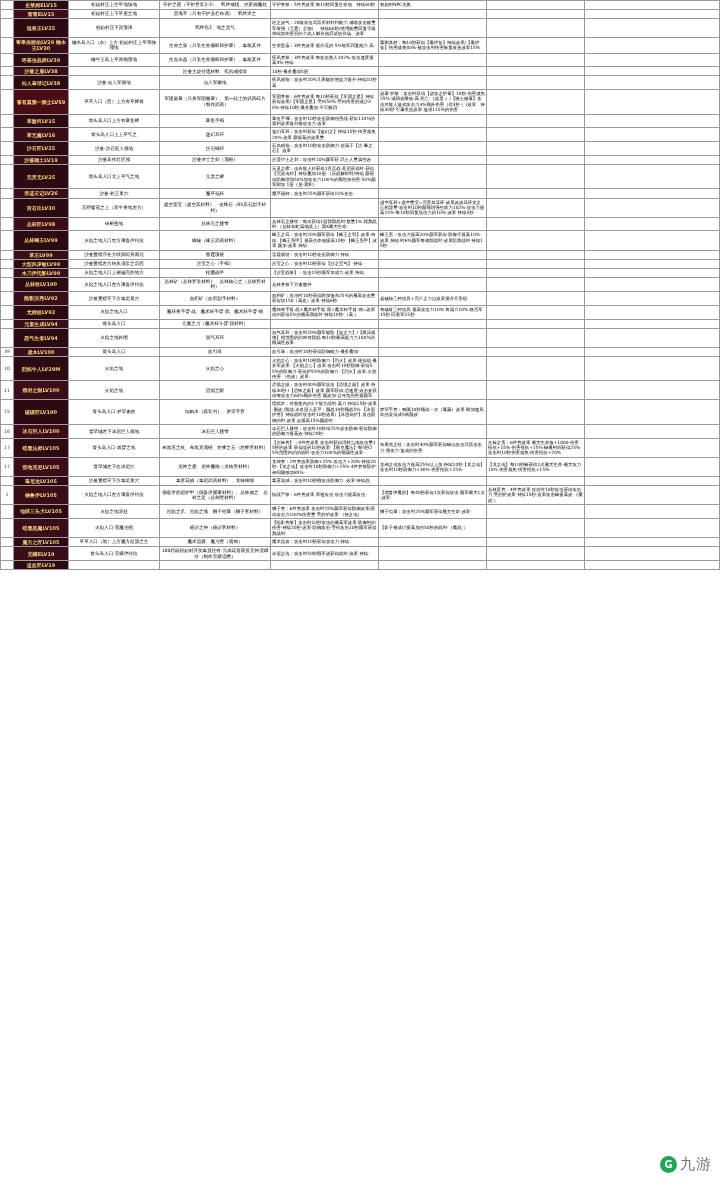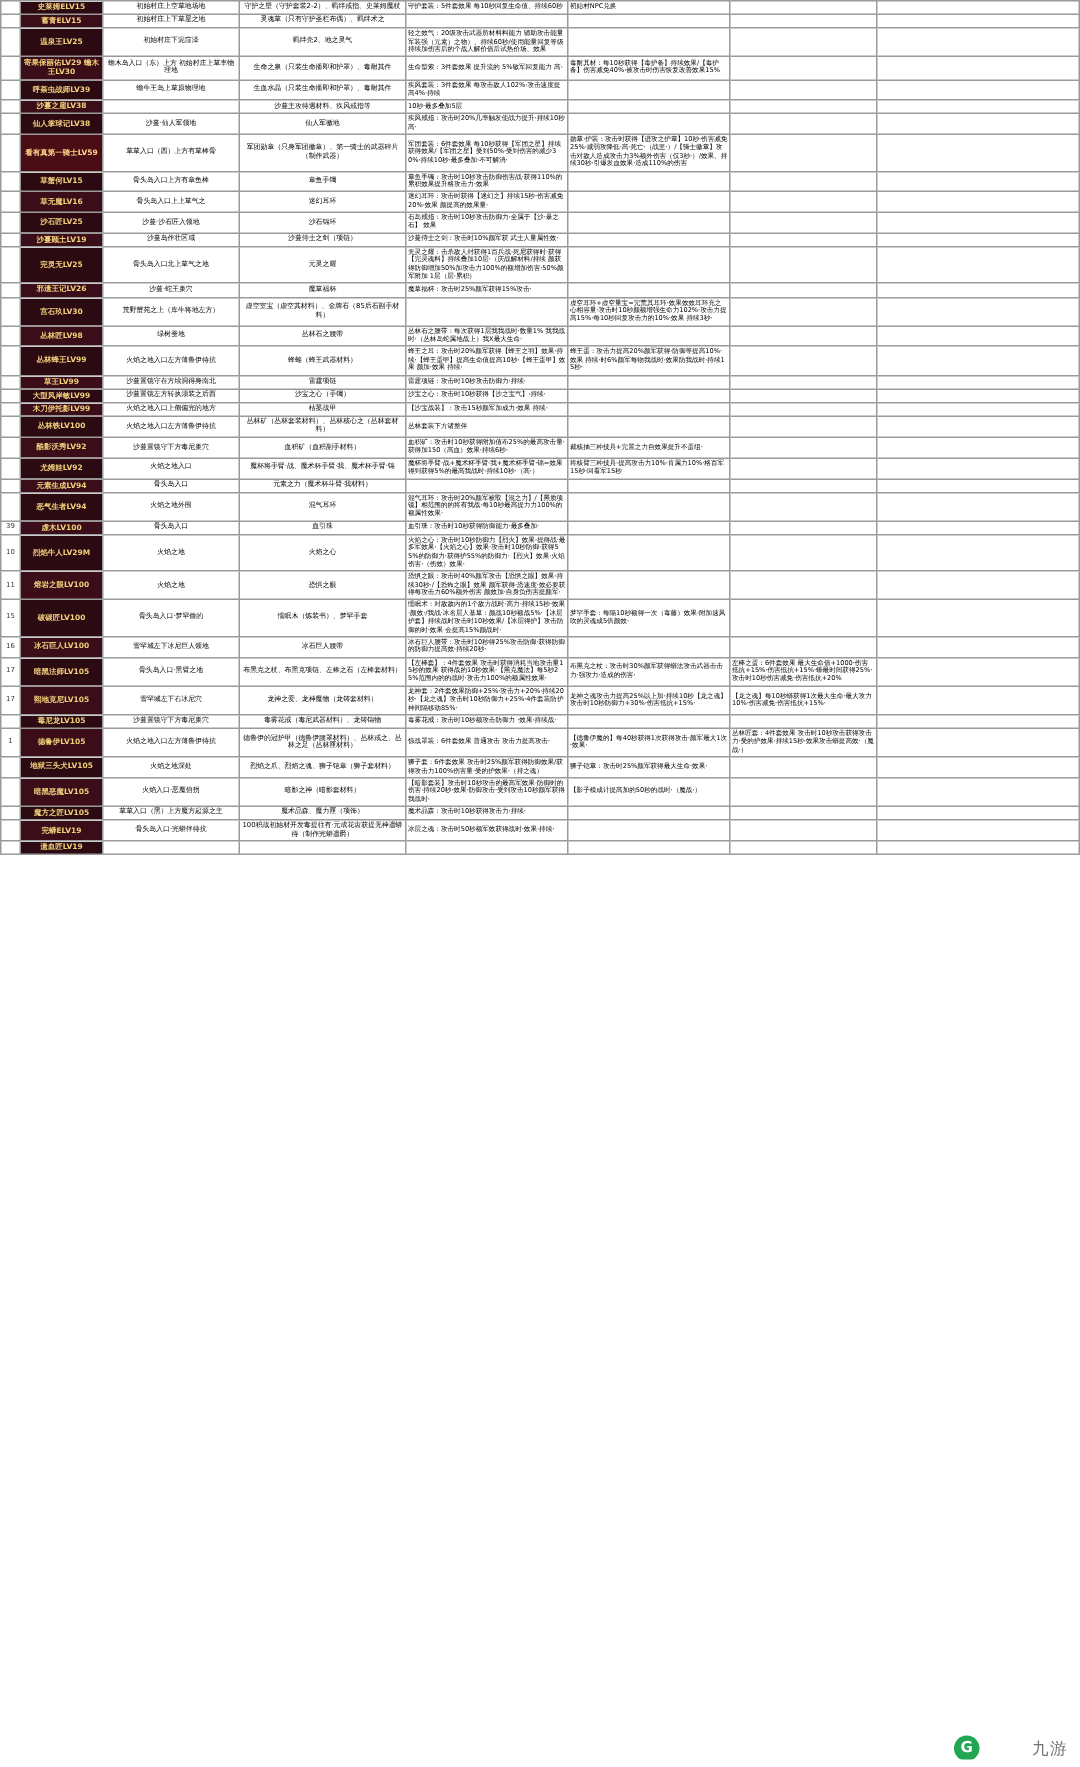--- a/index.html
+++ b/index.html
@@ -50,21 +50,21 @@
     gap:3px;
     opacity:0.95;
   }
   .wm .wm-logo{
     width:17px;height:17px;border-radius:50%;
     background:#16a34a;
     display:flex;align-items:center;justify-content:center;
     color:#fff;font-size:10px;font-weight:bold;
   }
   .wm .wm-text{
-    color:#6b6b6b;font-size:11px;letter-spacing:1px;margin-left:32px;
+    color:#6b6b6b;font-size:15px;letter-spacing:1px;
   }
   .bottombar{
     position:absolute;left:0;right:0;bottom:0;height:5px;background:#fff;
   }
 </style>
 </head>
 <body>
 
 <div id="sheet">
   <table class="grid">

